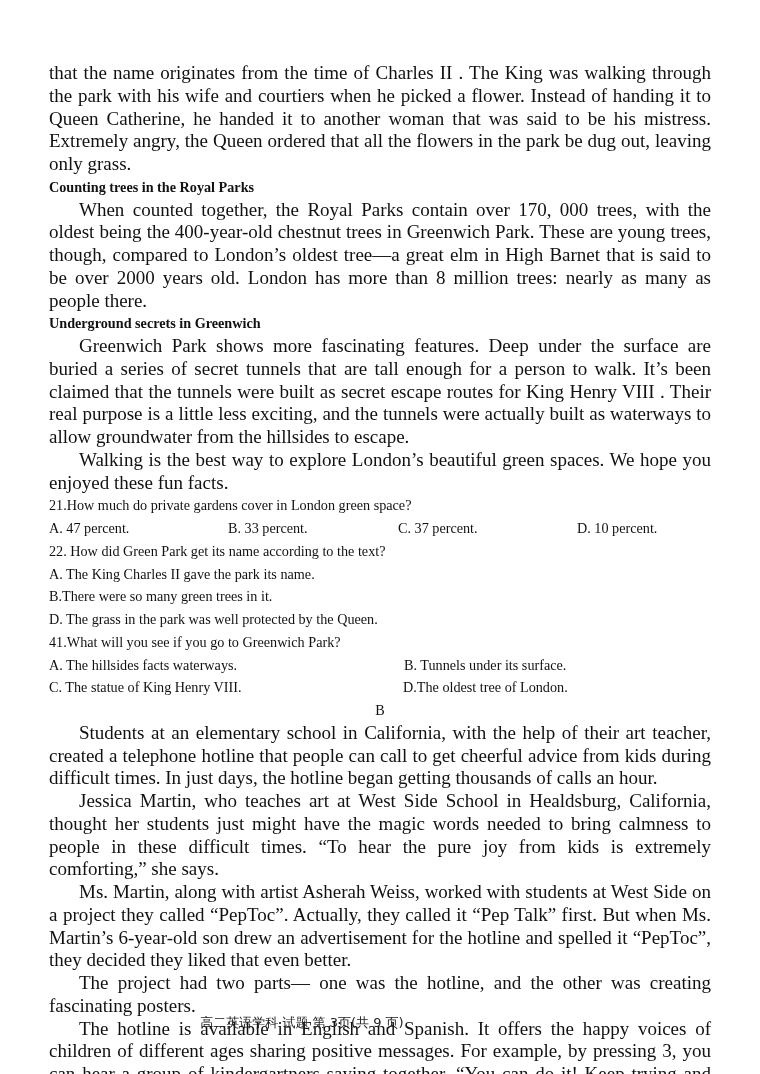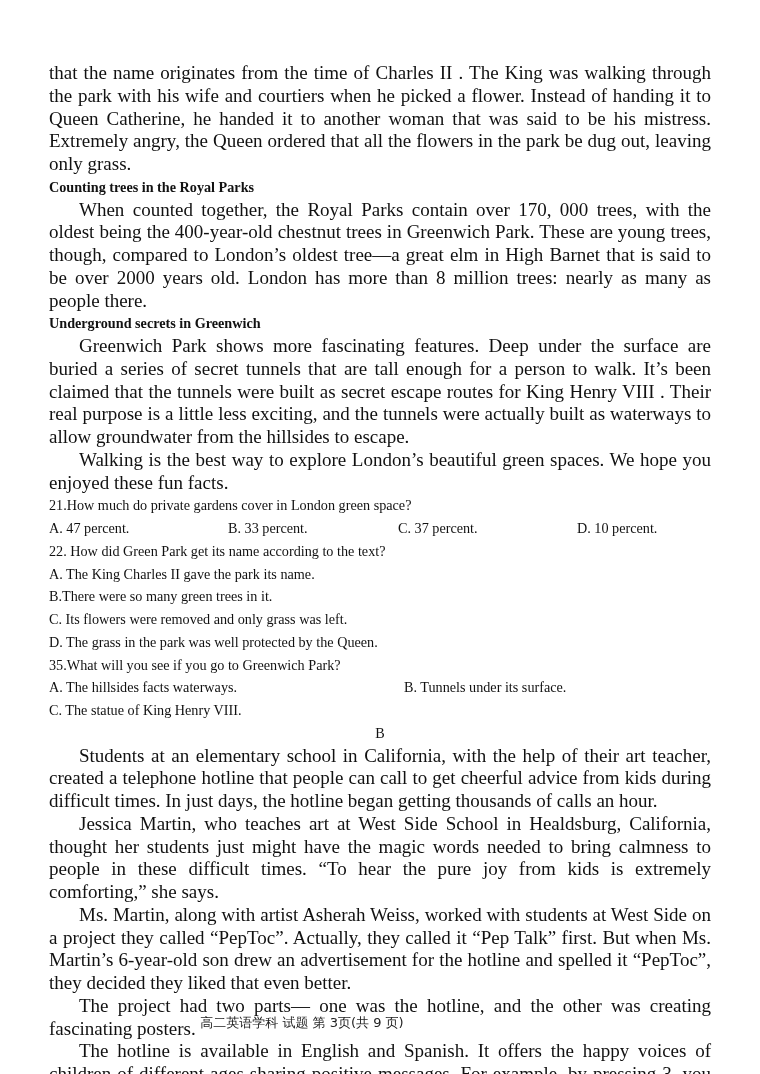--- a/index.html
+++ b/index.html
@@ -40,30 +40,30 @@
   <div class="opts">
     <span style="left:0px">A. 47 percent.</span>
     <span style="left:179px">B. 33 percent.</span>
     <span style="left:349px">C. 37 percent.</span>
     <span style="left:528px">D. 10 percent.</span>
   </div>
 
   <div class="line">22. How did Green Park get its name according to the text?</div>
   <div class="line">A. The King Charles II gave the park its name.</div>
   <div class="line">B.There were so many green trees in it.</div>
-  <div class="line">C. Its flowers were removed and only grass was left.</div>
   <div class="line">D. The grass in the park was well protected by the Queen.</div>
 
-  <div class="line">35.What will you see if you go to Greenwich Park?</div>
+  <div class="line">41.What will you see if you go to Greenwich Park?</div>
   <div class="opts">
     <span style="left:0px">A. The hillsides facts waterways.</span>
     <span style="left:355px">B. Tunnels under its surface.</span>
   </div>
   <div class="opts">
     <span style="left:0px">C. The statue of King Henry VIII.</span>
+    <span style="left:354px">D.The oldest tree of London.</span>
   </div>
 
   <div class="center">B</div>
   <div class="para indent">Students at an elementary school in California, with the help of their art teacher, created a telephone hotline that people can call to get cheerful advice from kids during difficult times. In just days, the hotline began getting thousands of calls an hour.</div>
   <div class="para indent">Jessica Martin, who teaches art at West Side School in Healdsburg, California, thought her students just might have the magic words needed to bring calmness to people in these difficult times. “To hear the pure joy from kids is extremely comforting,” she says.</div>
   <div class="para indent">Ms. Martin, along with artist Asherah Weiss, worked with students at West Side on a project they called “PepToc”. Actually, they called it “Pep Talk” first. But when Ms. Martin’s 6-year-old son drew an advertisement for the hotline and spelled it “PepToc”, they decided they liked that even better.</div>
   <div class="para indent">The project had two parts— one was the hotline, and the other was creating fascinating posters.</div>
   <div class="para indent" style="text-align-last: justify;">The hotline is available in English and Spanish. It offers the happy voices of children of different ages sharing positive messages. For example, by pressing 3, you can hear a group of kindergartners saying together, “You can do it! Keep trying and don’t give up!” Pressing 4 triggers the sounds of children giggling and laughing— a sound certain to bring a smile to anyone’s face. Pressing 1 brings up ideas for</div>
 </div>
 

